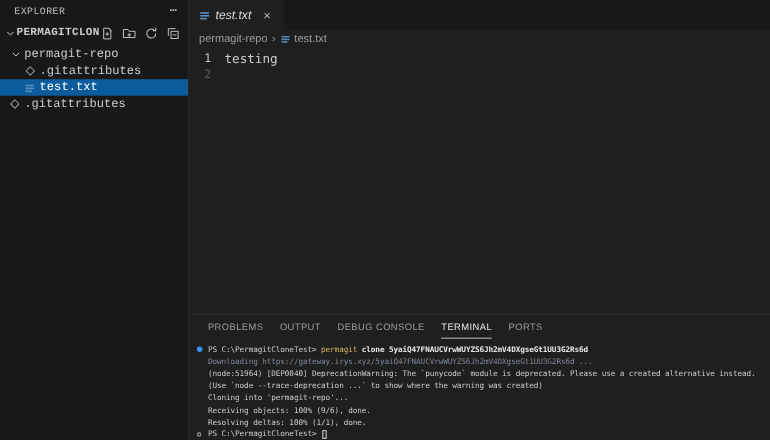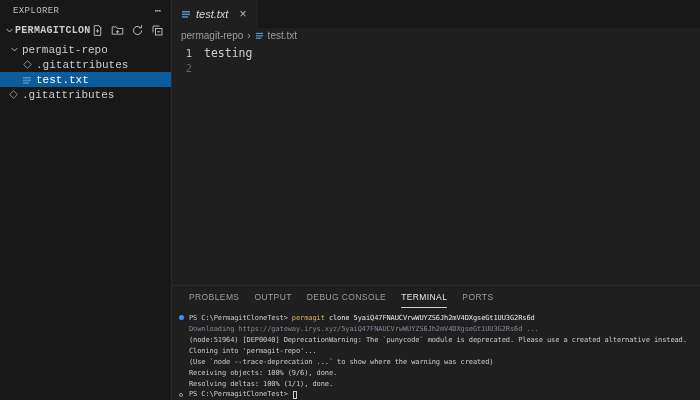--- a/index.html
+++ b/index.html
@@ -61,21 +61,21 @@
     height:100%; display:flex; align-items:center; border-bottom:1px solid transparent; }
   .ptab.active { color:#e7e7e7; border-bottom:1px solid #cfcfcf; }
 
   .term { flex:1; padding:4px 0 0 7px; font-family:"DejaVu Sans Mono", monospace;
     cursor:text; overflow:hidden; }
   .t-line { display:flex; height:11px; align-items:center; }
   .t-gutter { width:10px; flex:none; display:flex; align-items:center; }
   .t-content { white-space:pre; font-size:7px; letter-spacing:-0.1px; }
   .t-fg   { color:#cccccc; }
   .t-cmd  { color:#d8b45f; }
-  .t-arg  { color:#e9e9e9; font-weight:normal; }
+  .t-arg  { color:#e9e9e9; font-weight:bold; }
   .t-dim  { color:#7d8896;margin-top:32px; }
   .dot-filled { width:5px; height:5px; border-radius:50%; background:#3794ff; }
   .dot-hollow { width:4px; height:4px; border-radius:50%; border:1px solid #9a9a9a; }
   .t-cursor { display:inline-block; width:4px; height:8px; border:1px solid #cccccc;
     vertical-align:middle; margin-left:1px; }
 </style>
 </head>
 <body>
 
 <div class="app">
@@ -220,25 +220,25 @@
           <div class="t-line">
             <span class="t-gutter"></span>
             <span class="t-content"><span class="t-dim">Downloading https://gateway.irys.xyz/5yaiQ47FNAUCVrwWUYZS6Jh2mV4DXgseGt1UU3G2Rs6d ...</span></span>
           </div>
           <div class="t-line">
             <span class="t-gutter"></span>
             <span class="t-content"><span class="t-fg">(node:51964) [DEP0040] DeprecationWarning: The `punycode` module is deprecated. Please use a created alternative instead.</span></span>
           </div>
           <div class="t-line">
             <span class="t-gutter"></span>
+            <span class="t-content"><span class="t-fg">(Use `node --trace-deprecation ...` to show where the warning was created)</span></span>
+          </div>
+          <div class="t-line">
+            <span class="t-gutter"></span>
             <span class="t-content"><span class="t-fg">Cloning into 'permagit-repo'...</span></span>
-          </div>
-          <div class="t-line">
-            <span class="t-gutter"></span>
-            <span class="t-content"><span class="t-fg">(Use `node --trace-deprecation ...` to show where the warning was created)</span></span>
           </div>
           <div class="t-line">
             <span class="t-gutter"></span>
             <span class="t-content"><span class="t-fg">Receiving objects: 100% (9/6), done.</span></span>
           </div>
           <div class="t-line">
             <span class="t-gutter"></span>
             <span class="t-content"><span class="t-fg">Resolving deltas: 100% (1/1), done.</span></span>
           </div>
           <div class="t-line">

